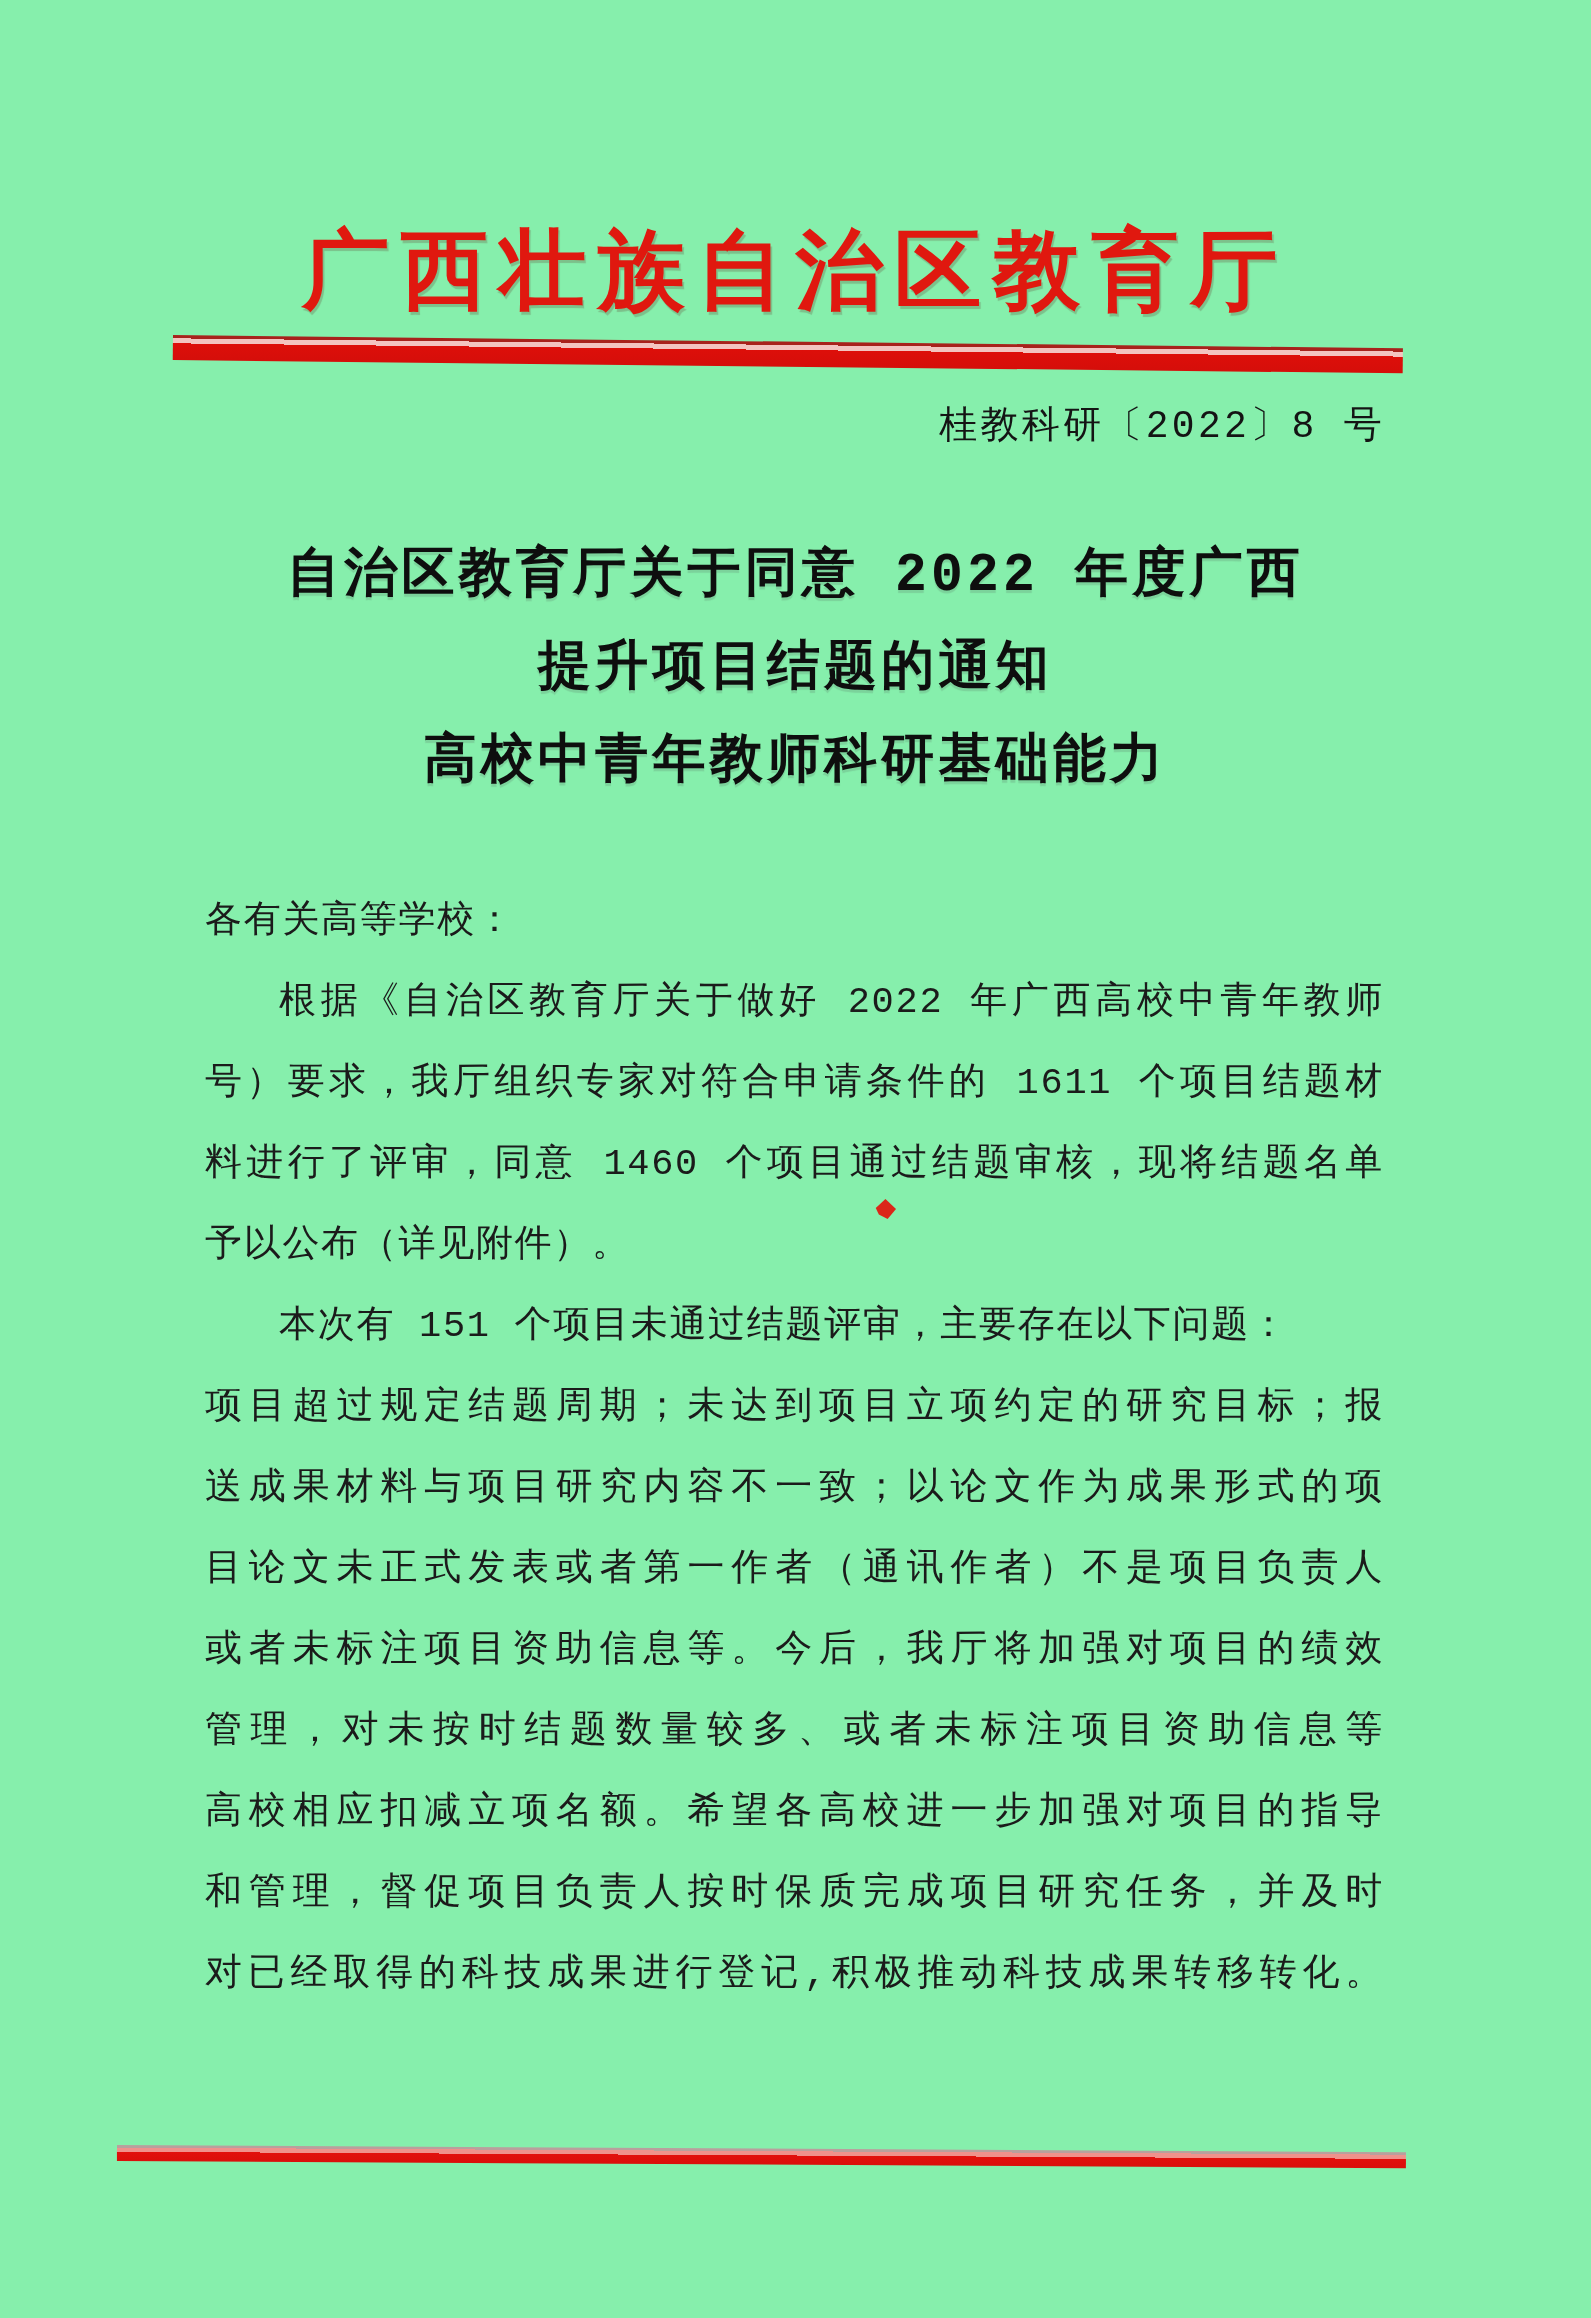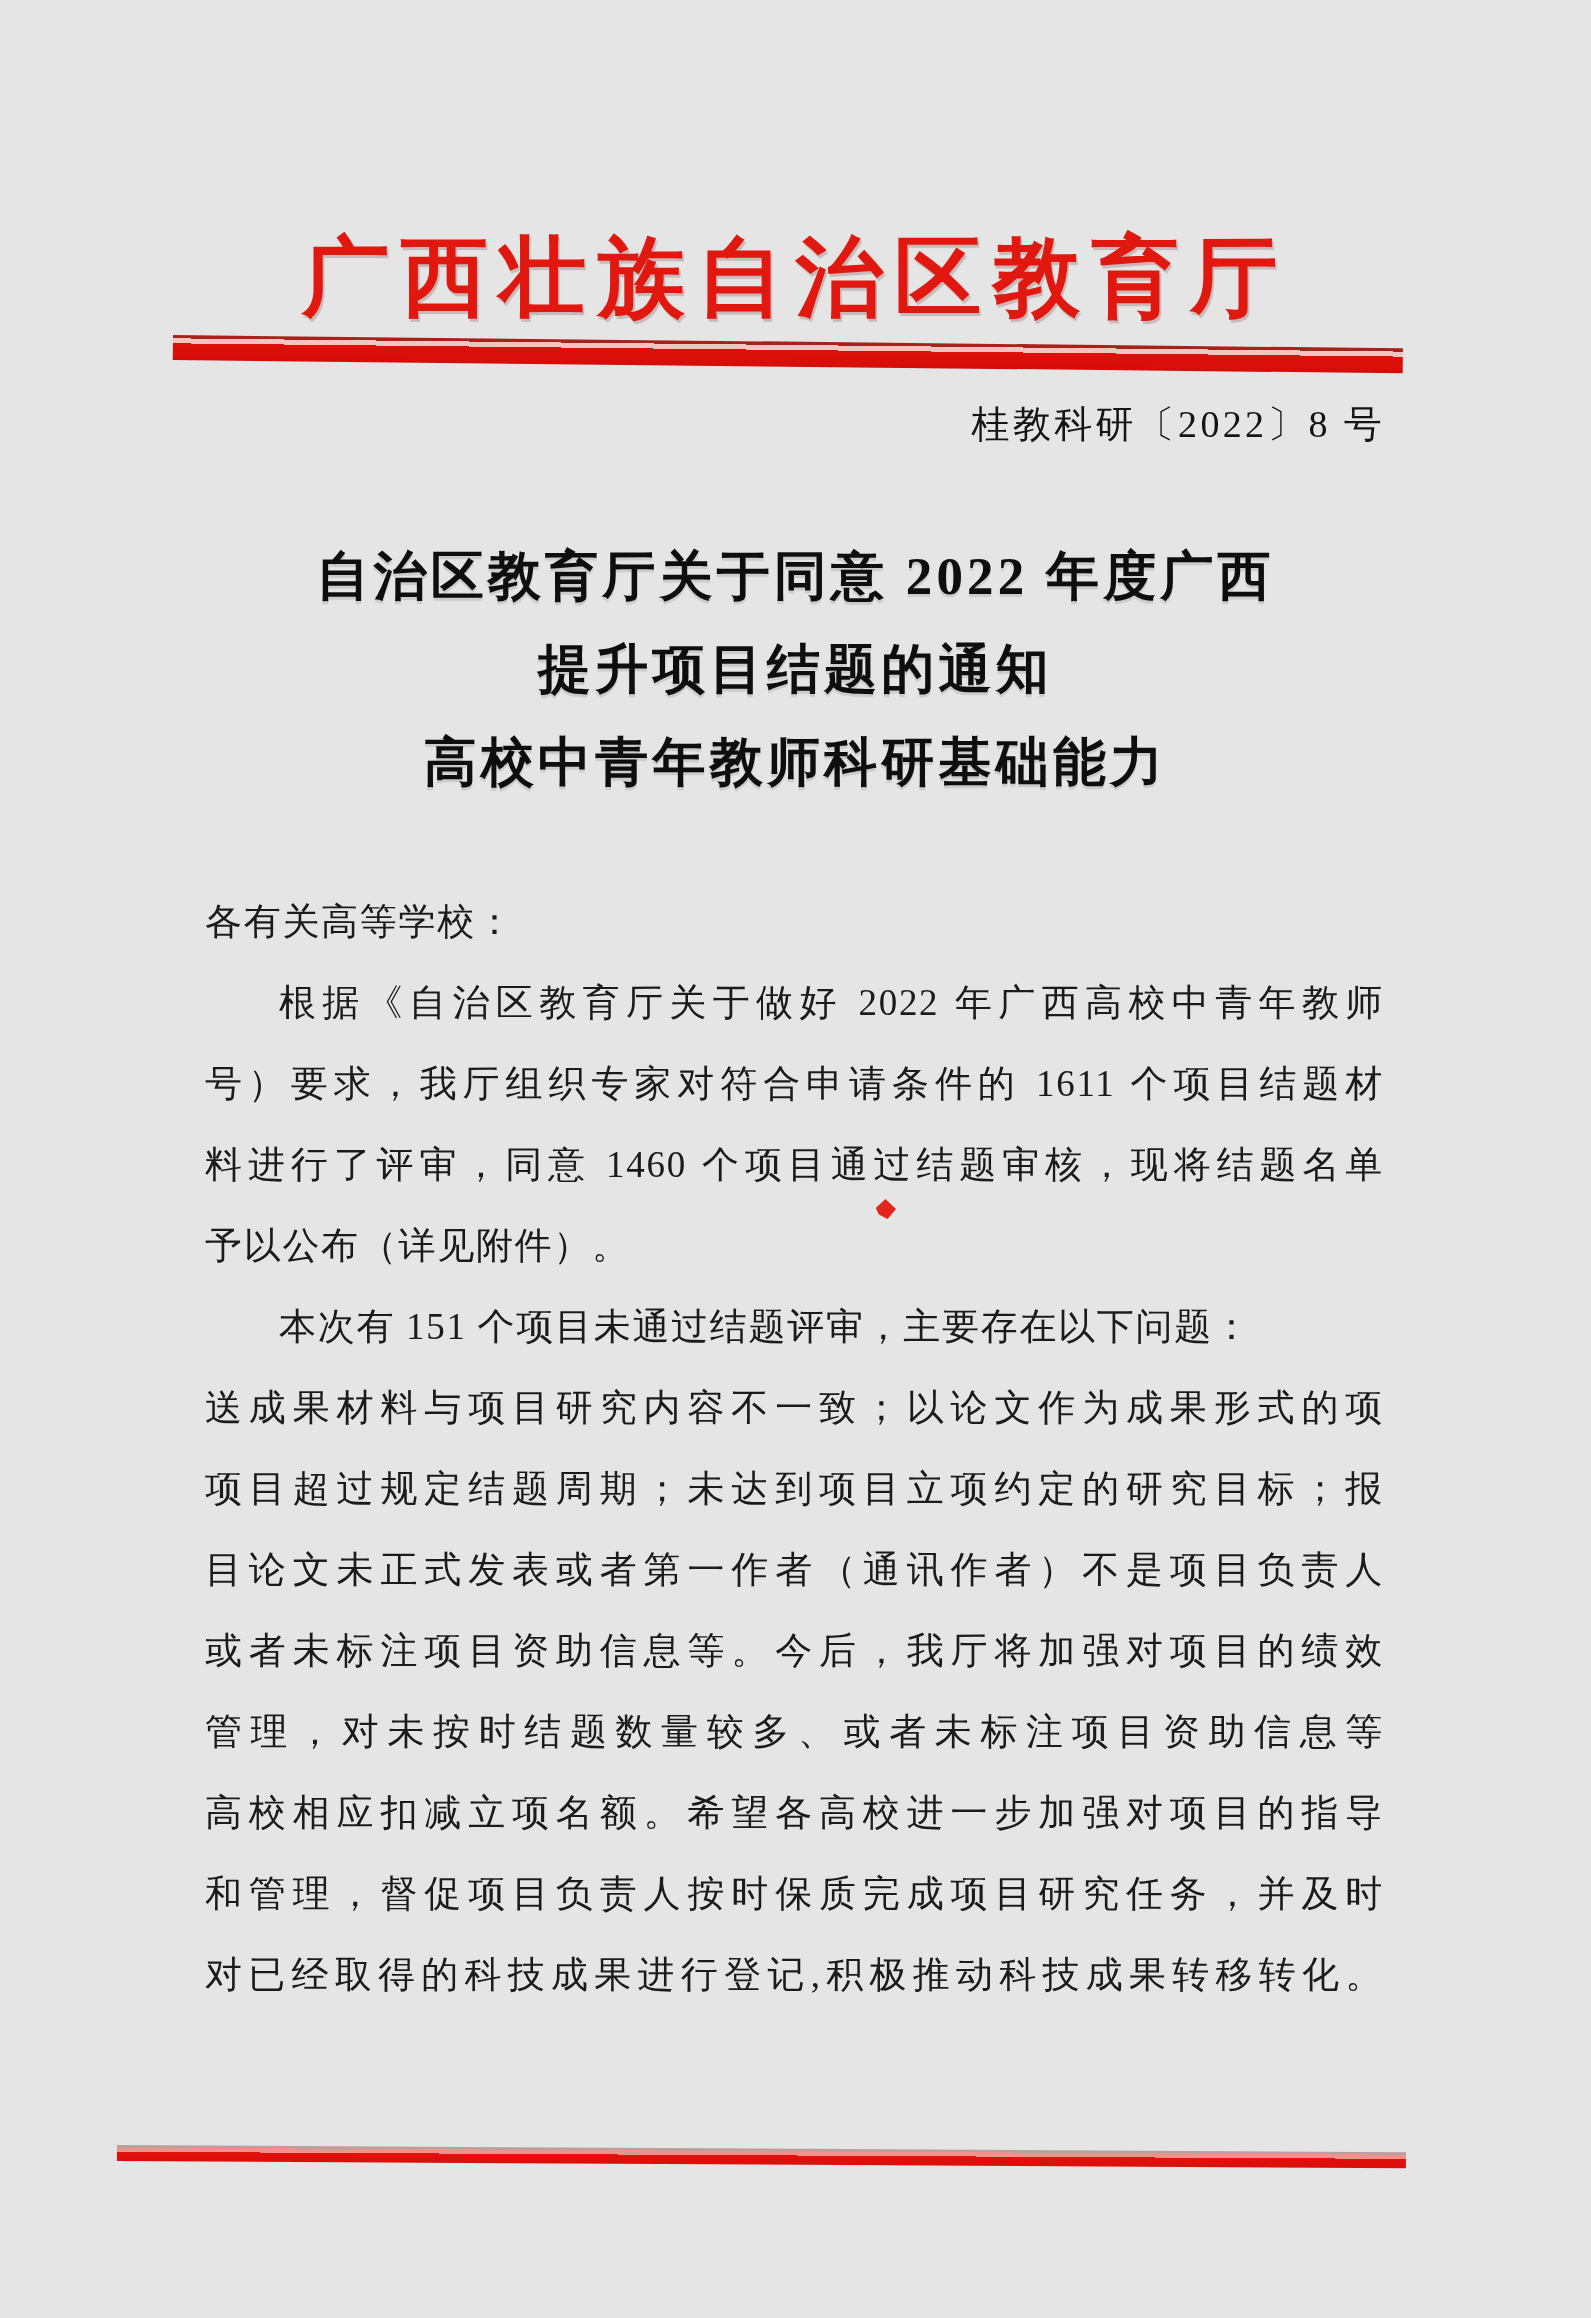--- a/index.html
+++ b/index.html
@@ -5,21 +5,22 @@
   * { margin: 0; padding: 0; box-sizing: border-box; }
   html, body { background: #ffffff; }
   body {
     font-family: "Liberation Serif", "DejaVu Serif", serif;
     width: 1591px; height: 2319px;
     position: relative;
     overflow: hidden;
   }
   .page {
     position: absolute; inset: 0;
-    background: #e5e5e5;
+    background: #86efac;
+    font-family: Liberation Mono, monospace;
   }
   
   .agency-title {
     position: absolute;
     top: 230px; left: 0; width: 100%;
     text-align: center;
     font-size: 87px;
     font-weight: bold;
     letter-spacing: 11.7px;
     color: #e0180f;
@@ -125,22 +126,22 @@
   </div>
 
   <div class="body-block">
     <div class="body-line">各有关高等学校：</div>
 
   <div class="body-line justify indent">根据《自治区教育厅关于做好 2022 年广西高校中青年教师</div>
       <div class="body-line justify">号）要求，我厅组织专家对符合申请条件的 1611 个项目结题材</div>
       <div class="body-line justify">料进行了评审，同意 1460 个项目通过结题审核，现将结题名单</div>
       <div class="body-line">予以公布（详见附件）。</div>
       <div class="body-line indent">本次有 151 个项目未通过结题评审，主要存在以下问题：</div>
+      <div class="body-line justify">项目超过规定结题周期；未达到项目立项约定的研究目标；报</div>
       <div class="body-line justify">送成果材料与项目研究内容不一致；以论文作为成果形式的项</div>
-      <div class="body-line justify">项目超过规定结题周期；未达到项目立项约定的研究目标；报</div>
       <div class="body-line justify">目论文未正式发表或者第一作者（通讯作者）不是项目负责人</div>
       <div class="body-line justify">或者未标注项目资助信息等。今后，我厅将加强对项目的绩效</div>
       <div class="body-line justify">管理，对未按时结题数量较多、或者未标注项目资助信息等</div>
       <div class="body-line justify">高校相应扣减立项名额。希望各高校进一步加强对项目的指导</div>
       <div class="body-line justify">和管理，督促项目负责人按时保质完成项目研究任务，并及时</div>
       <div class="body-line justify">对已经取得的科技成果进行登记,积极推动科技成果转移转化。</div>
     </div>
 
   <div class="red-mark"></div>
 

